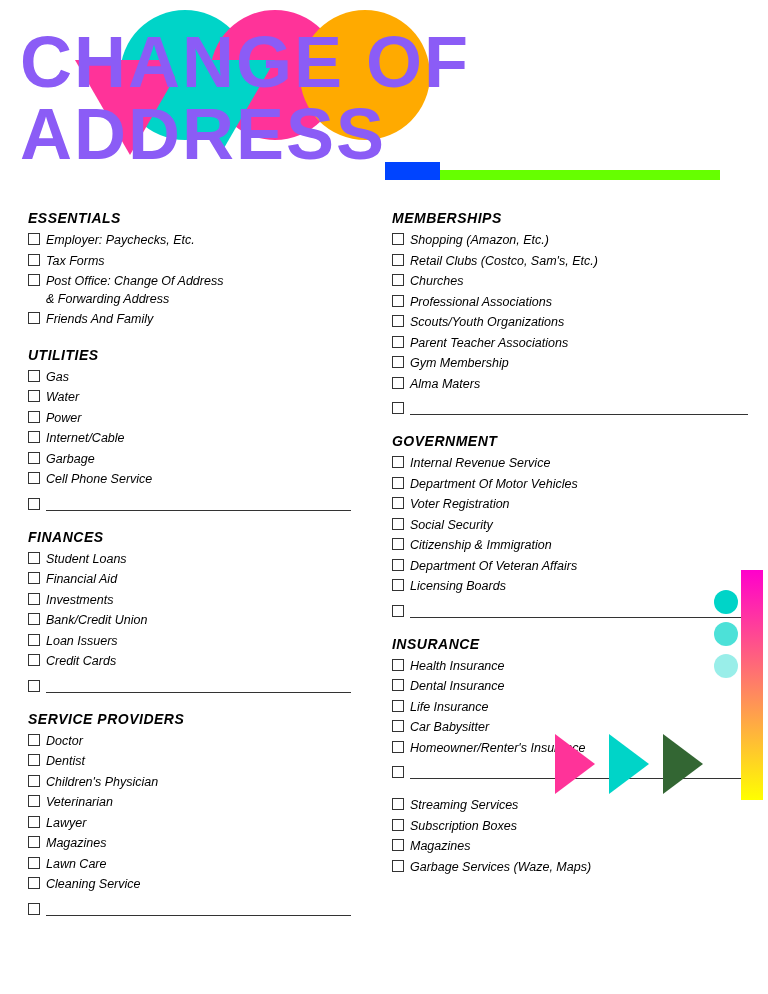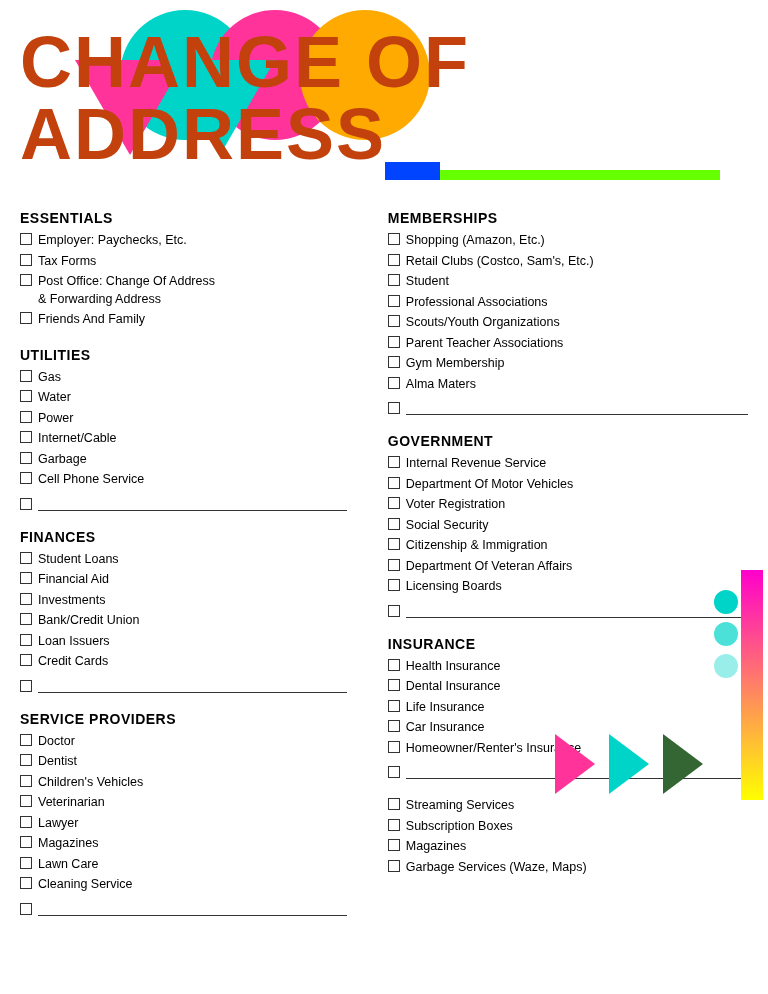--- a/index.html
+++ b/index.html
@@ -24,21 +24,21 @@
       width: 100%;
       height: 200px;
       overflow: hidden;
     }
 
     .header-title {
       font-size: 72px;
       font-weight: 900;
       letter-spacing: 2px;
       text-transform: uppercase;
-      color: #c2410c;
+      color: #8b5cf6;
       font-family: 'Arial Black', Arial, sans-serif;
       position: absolute;
       bottom: 30px;
       left: 20px;
       z-index: 10;
       line-height: 1;
     }
 
     .circle {
       position: absolute;
@@ -112,22 +112,23 @@
       background: #66ff00;
       top: 170px;
       left: 390px;
       z-index: 9;
     }
 
     
     .content {
       display: flex;
       gap: 16px;
-      padding: 10px 20px 20px 20px;
+      padding: 10px 20px 20px 28px;
       position: relative;
+      font-style: italic;
     }
 
     .column-left {
       width: 48%;
       padding-right: 15px;
     }
 
     .column-right {
       width: 52%;
       padding-left: 10px;
@@ -334,21 +335,21 @@
         <div class="checklist-item">
           <span class="checkbox"></span>
           <span class="item-text">Doctor</span>
         </div>
         <div class="checklist-item">
           <span class="checkbox"></span>
           <span class="item-text">Dentist</span>
         </div>
         <div class="checklist-item">
           <span class="checkbox"></span>
-          <span class="item-text">Children's Vehicles</span>
+          <span class="item-text">Children's Physician</span>
         </div>
         <div class="checklist-item">
           <span class="checkbox"></span>
           <span class="item-text">Veterinarian</span>
         </div>
         <div class="checklist-item">
           <span class="checkbox"></span>
           <span class="item-text">Lawyer</span>
         </div>
         <div class="checklist-item">
@@ -378,21 +379,21 @@
         <div class="checklist-item">
           <span class="checkbox"></span>
           <span class="item-text">Shopping (Amazon, Etc.)</span>
         </div>
         <div class="checklist-item">
           <span class="checkbox"></span>
           <span class="item-text">Retail Clubs (Costco, Sam's, Etc.)</span>
         </div>
         <div class="checklist-item">
           <span class="checkbox"></span>
-          <span class="item-text">Student</span>
+          <span class="item-text">Churches</span>
         </div>
         <div class="checklist-item">
           <span class="checkbox"></span>
           <span class="item-text">Professional Associations</span>
         </div>
         <div class="checklist-item">
           <span class="checkbox"></span>
           <span class="item-text">Scouts/Youth Organizations</span>
         </div>
         <div class="checklist-item">
@@ -458,21 +459,21 @@
         <div class="checklist-item">
           <span class="checkbox"></span>
           <span class="item-text">Dental Insurance</span>
         </div>
         <div class="checklist-item">
           <span class="checkbox"></span>
           <span class="item-text">Life Insurance</span>
         </div>
         <div class="checklist-item">
           <span class="checkbox"></span>
-          <span class="item-text">Car Insurance</span>
+          <span class="item-text">Car Babysitter</span>
         </div>
         <div class="checklist-item">
           <span class="checkbox"></span>
           <span class="item-text">Homeowner/Renter's Insurance</span>
         </div>
         <div class="blank-line">
           <span class="blank-checkbox"></span>
           <span class="blank-underline"></span>
         </div>
       </div>

